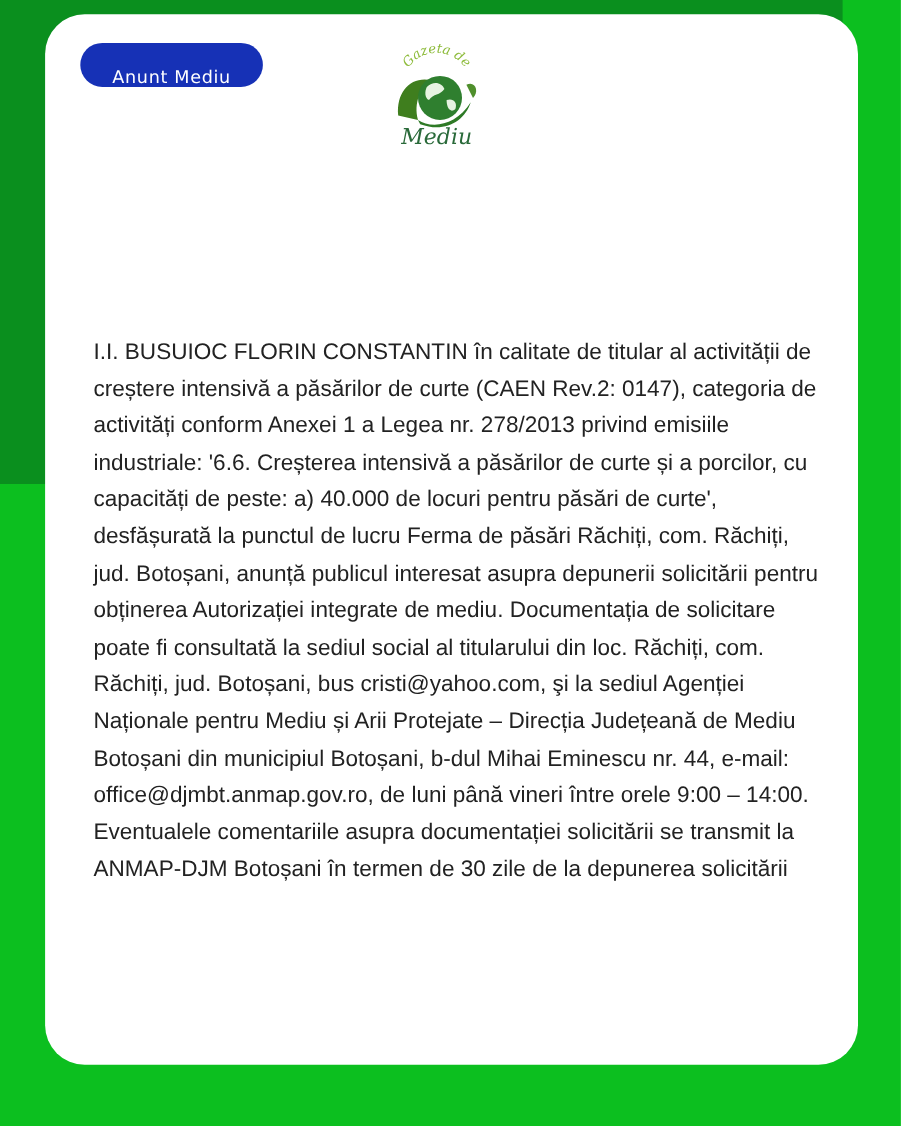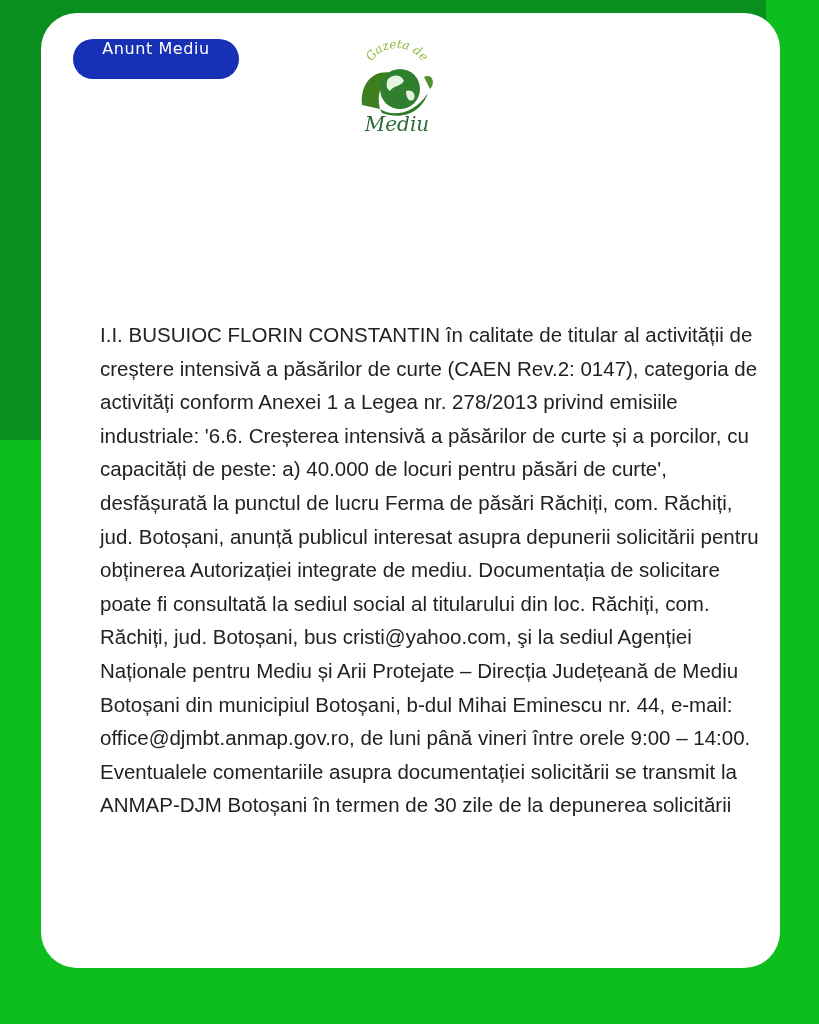--- a/index.html
+++ b/index.html
@@ -12,36 +12,36 @@
       position: absolute; left: 0; top: 0; width: 766px; height: 440px;
       background: #0a8f1e;
     }
     .card {
       position: absolute; left: 41px; top: 13px; width: 739px; height: 955px;
       background: #ffffff; border-radius: 36px; overflow: hidden;
     }
     .badge {
       position: absolute; left: 32px; top: 26px; width: 166px; height: 40px;
       background: #1631b6; color: #ffffff; border-radius: 20px;
-      display: flex; align-items: flex-start; justify-content: center;
+      display: flex; align-items: flex-end; justify-content: center;
       font-size: 16px; letter-spacing: 0.6px;
       font-family: "DejaVu Sans", sans-serif;
     }
     .logo {
       position: absolute; left: 311px; top: 20px; width: 90px; height: 102px;
     }
     .title {
       position: absolute; left: 44px; top: 130px; width: 650px;
       color: #101d5c; font-weight: bold; font-size: 29px; line-height: 47px;
       font-family: "DejaVu Sans", sans-serif; margin: 0; letter-spacing: -0.3px;
     }
     .body-text {
       position: absolute; left: 44px; top: 290px; width: 660px;
       color: #222222; font-size: 20.5px; line-height: 33.6px;
-      font-family: "Liberation Sans", sans-serif; margin: 15px;
+      font-family: "Liberation Sans", sans-serif; margin: 0;
     }
   </style>
 </head>
 <body>
 
 <div class="bg-dark"></div>
 
 <div class="card">
   <div class="badge">
     <span>Anunt Mediu</span>

